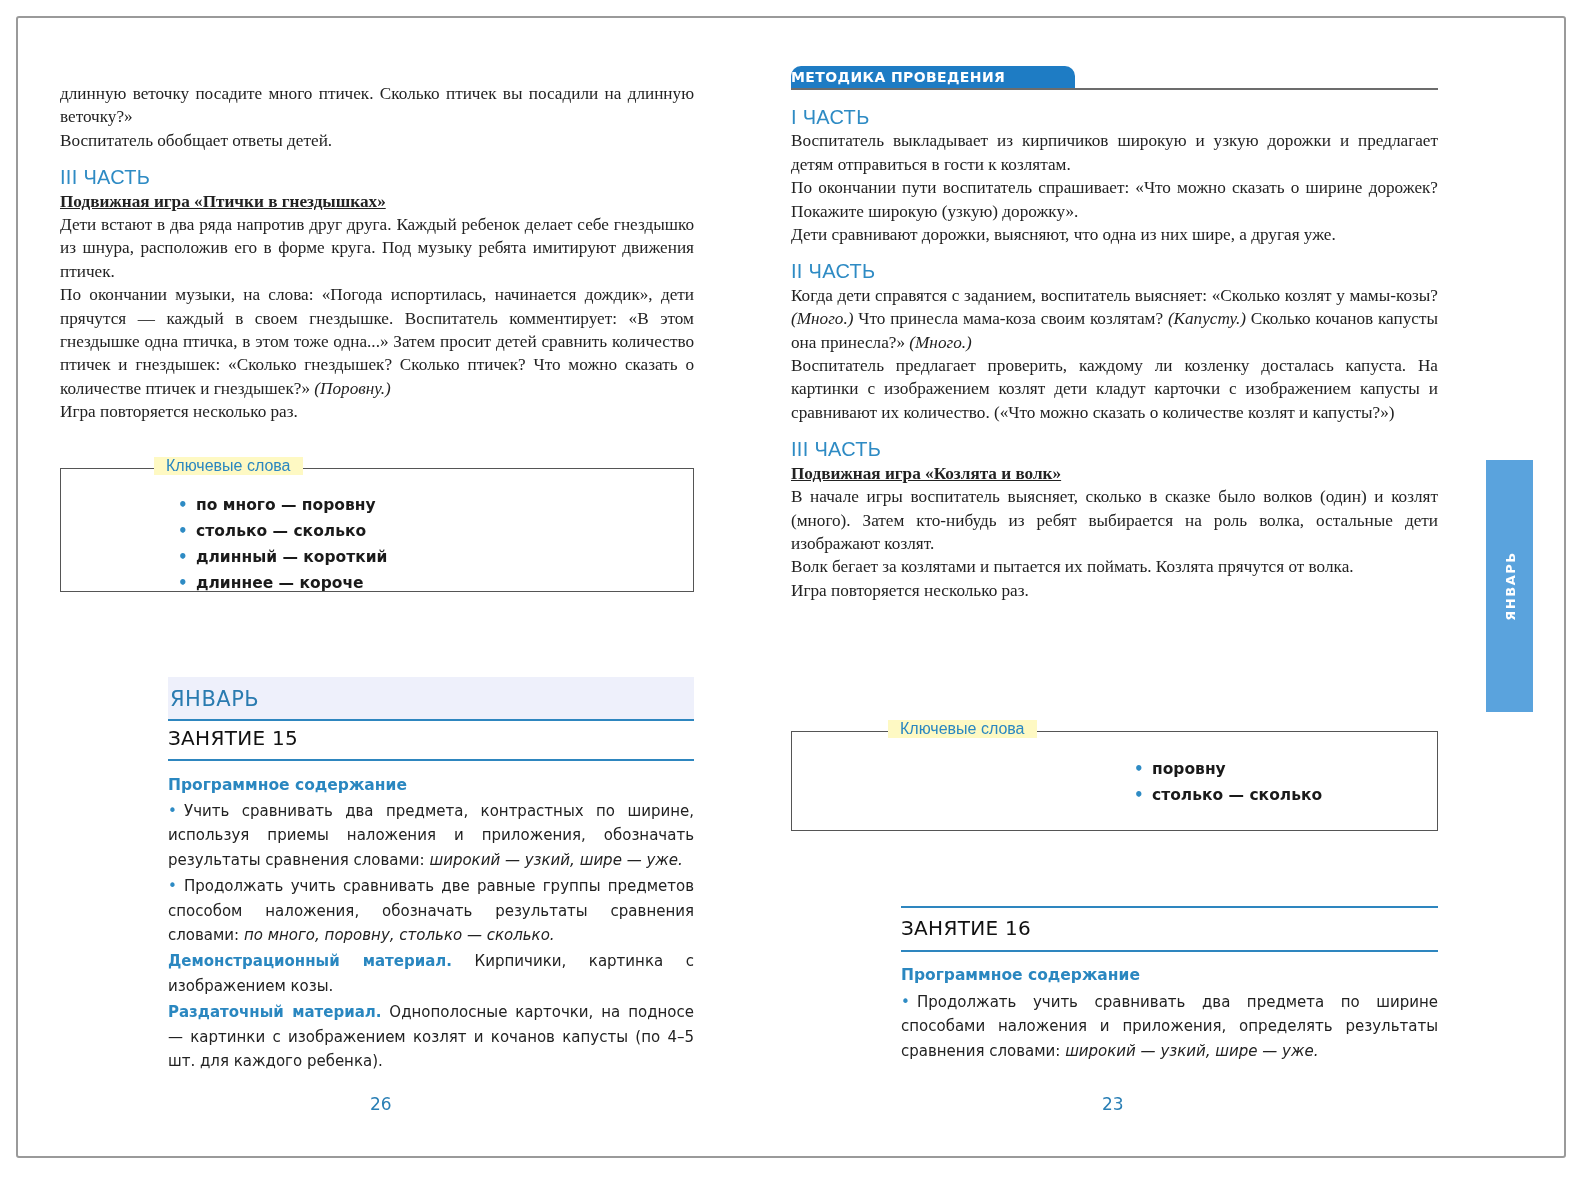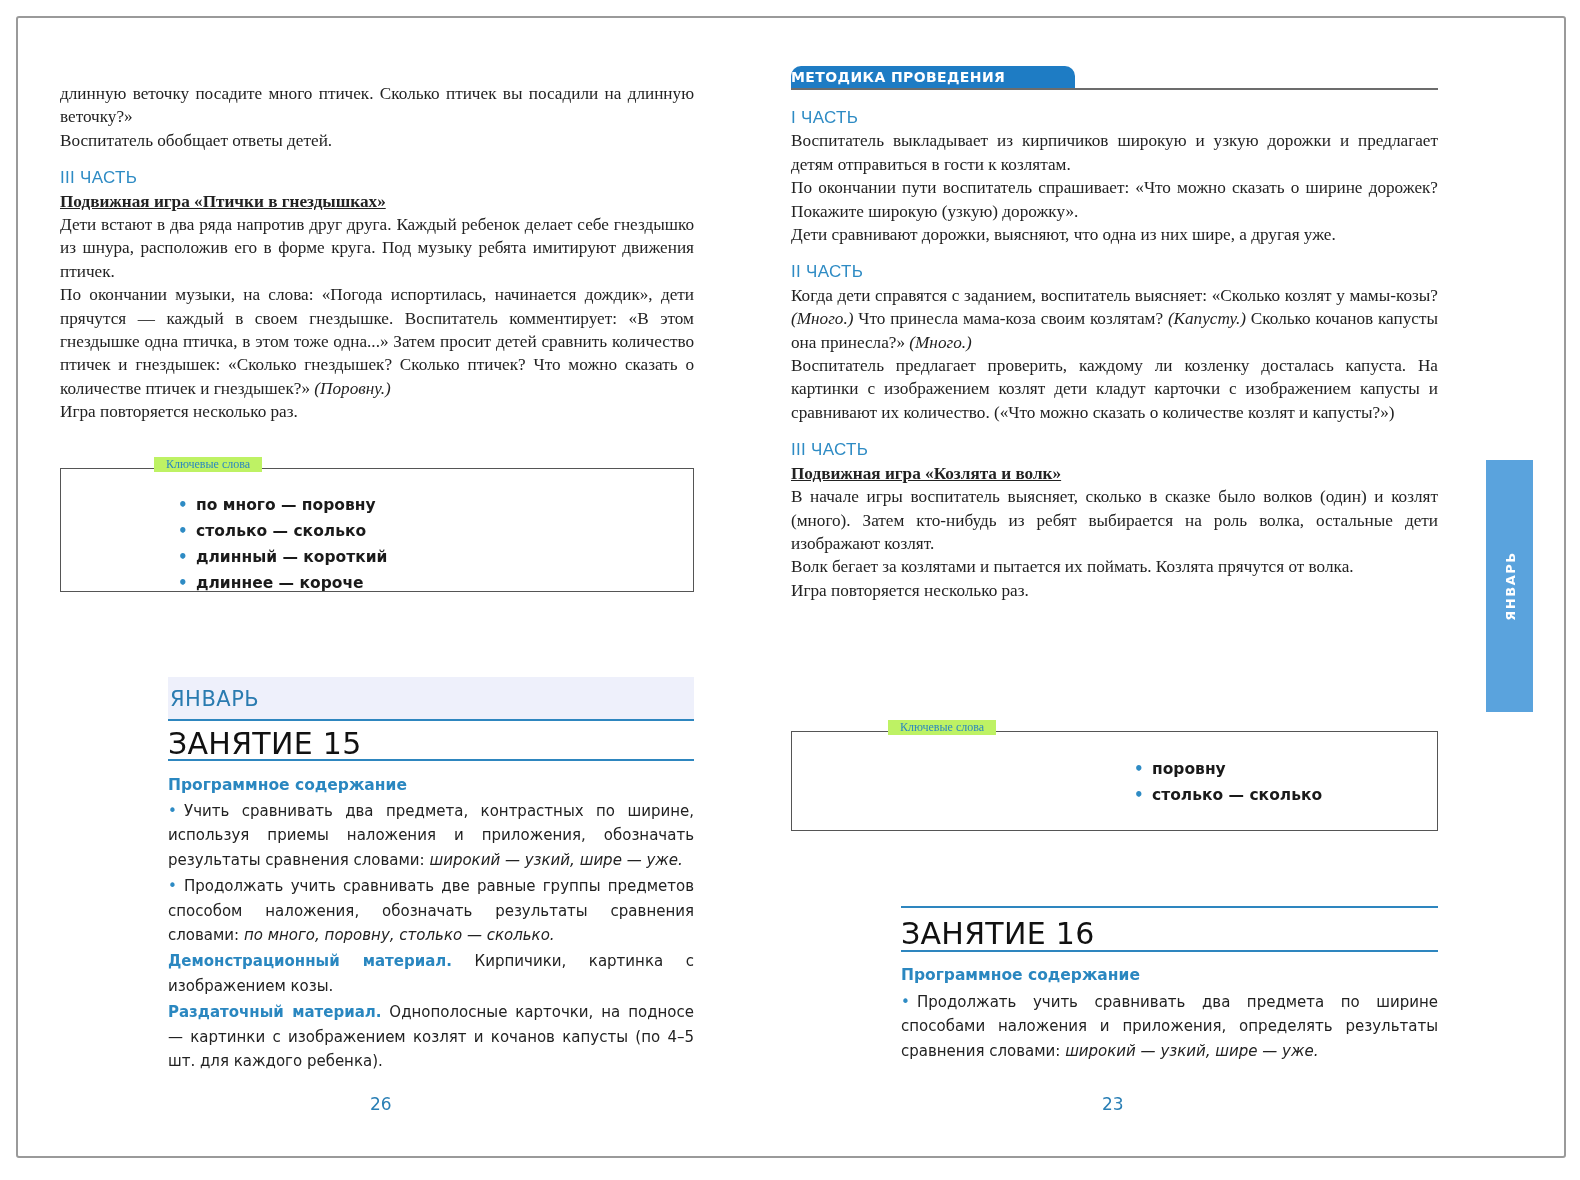--- a/index.html
+++ b/index.html
@@ -4,37 +4,37 @@
 <style>
   html, body { margin: 0; padding: 0; background: #ffffff; }
   body { width: 1580px; height: 1180px; position: relative; overflow: hidden;
          font-family: "Liberation Serif", serif; color: #1c1c1c; }
   .spread { position: absolute; left: 16px; top: 16px; width: 1550px; height: 1142px;
             border: 2px solid #9a9a9a; border-radius: 3px; box-sizing: border-box; background: #fff; }
   .serif { font-family: "Liberation Serif", serif; font-size: 17.2px; line-height: 23.4px; color: #222; }
   .p { margin: 0; text-align: justify; }
   .bold { font-weight: bold; text-decoration: underline; }
   .it { font-style: italic; }
-  .part { font-family: "Liberation Sans", sans-serif; color: #2e8bc4; font-size: 17px; margin: 0; letter-spacing: 0.3px; }
+  .part { font-family: "Liberation Sans", sans-serif; color: #2e8bc4; font-size: 20px; margin: 0; letter-spacing: 0.3px; }
 
   
   .left-col { position: absolute; left: 42px; top: 64px; width: 634px; }
   .kw-box { position: absolute; border: 1.5px solid #555; box-sizing: border-box; }
-  .kw-title { position: absolute; background: #bef264; padding: 0 12px; font-family: Liberation Serif, serif;
-              font-size: 12px; color: #2a87c0; }
+  .kw-title { position: absolute; background: #fef9c3; padding: 0 12px; font-family: Liberation Sans, sans-serif;
+              font-size: 16px; color: #2a87c0; }
   .kw-list { position: absolute; list-style: none; margin: 10px; padding: 0;
              font-family: "DejaVu Sans", sans-serif; font-weight: bold; font-size: 15.5px; color: #1a1a1a; }
   .kw-list li { height: 26px; line-height: 26px; white-space: nowrap; }
   .bullet { color: #2e8bc4; display: inline-block; width: 18px; font-size: 15px; }
 
   .month-band { position: absolute; left: 150px; top: 659px; width: 526px; height: 42px;
                 background: #eef0fb; border-bottom: 2px solid #2e86bf; }
   .month-band span { position: absolute; left: 2px; top: 10px; font-family: "DejaVu Sans", sans-serif;
                      font-size: 21px; color: #2a7bb0; letter-spacing: 0.5px; }
-  .lesson-title { position: absolute; font-family: "DejaVu Sans", sans-serif; font-size: 30px;
+  .lesson-title { position: absolute; font-family: "DejaVu Sans", sans-serif; font-size: 20px;
                   color: #111; letter-spacing: 0.3px; }
   .rule { position: absolute; height: 2px; background: #2e86bf; }
   .sec-title { position: absolute; font-family: "DejaVu Sans", sans-serif; font-weight: bold;
                font-size: 15.5px; color: #2a87c0; }
   .sans-text { position: absolute; font-family: "DejaVu Sans", sans-serif; font-size: 15px;
                line-height: 24.4px; color: #222; text-align: justify; }
   .sans-text p { margin: 0; }
   .blue-b { color: #2a87c0; font-weight: bold; }
 
   .page-num { position: absolute; font-family: "DejaVu Sans", sans-serif; font-size: 17px; color: #2a7fb5; }

